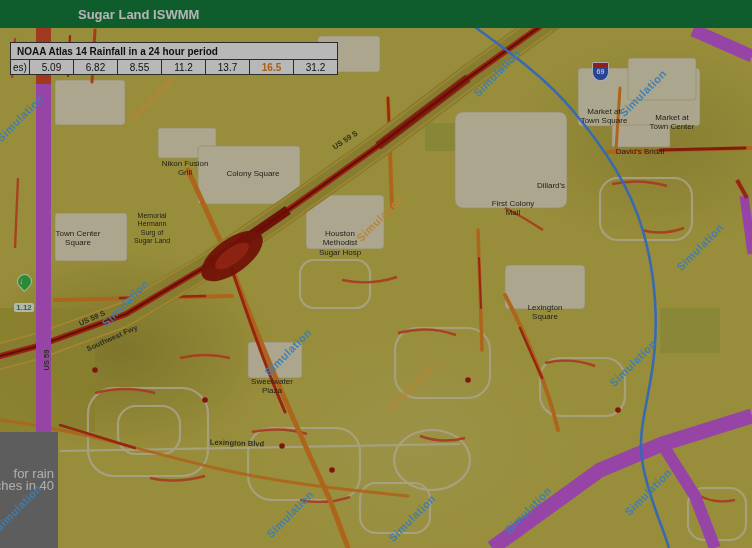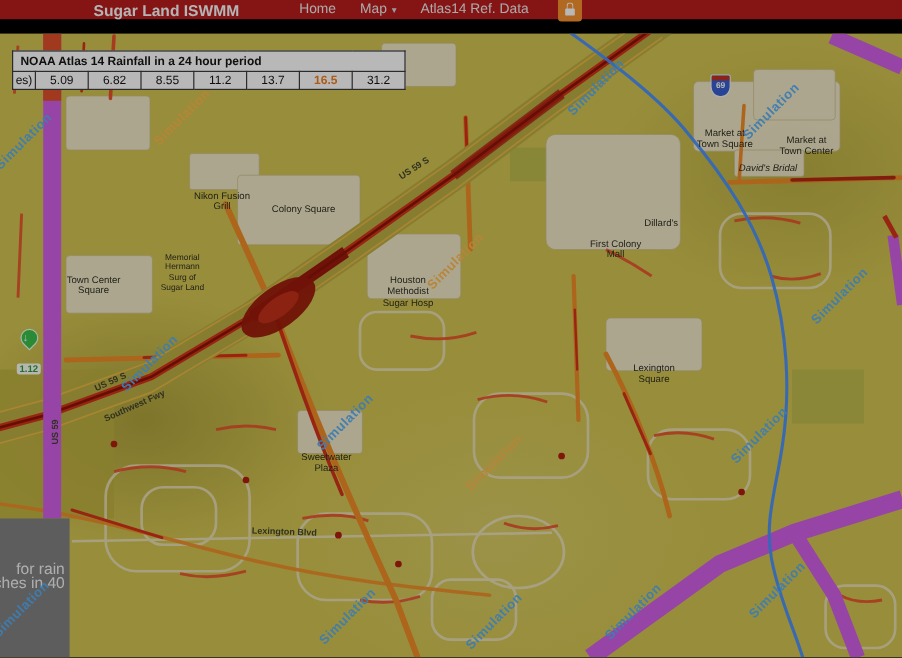--- a/index.html
+++ b/index.html
@@ -1,19 +1,19 @@
 <!DOCTYPE html>
 <html><head>
 <meta charset="utf-8">
 <style>
   html,body{margin:0;padding:0;background:#222;}
   .app{position:relative;width:752px;height:548px;overflow:hidden;font-family:"Liberation Sans",sans-serif;background:#000;}
 
   
-  .header{position:absolute;top:0;left:0;right:0;height:16px;background:#b91c1c;display:flex;align-items:center;z-index:10;}
+  .header{position:absolute;top:0;left:0;right:0;height:28px;background:#15803d;display:flex;align-items:center;z-index:10;}
   .app-title{margin-left:78px;font-size:13px;font-weight:700;color:#fafafa;white-space:nowrap;}
   .nav{display:flex;align-items:center;margin-left:40px;}
   .nav-item{padding:0 10px;font-size:11.5px;color:#ececec;cursor:pointer;white-space:nowrap;display:flex;align-items:center;}
   .caret{font-size:8px;margin-left:4px;color:#d8d8d8;}
   .orange-btn{margin-left:14px;width:20px;height:20px;border-radius:3px;display:flex;align-items:center;justify-content:center;cursor:pointer;}
   .lock{width:8px;height:6px;background:#fff;border-radius:1px;position:relative;margin-top:4px;}
   .lock:before{content:'';position:absolute;top:-5px;left:1px;width:4px;height:5px;border:1.5px solid #fff;border-bottom:none;border-radius:3px 3px 0 0;}
 
   
   .map{position:absolute;top:28px;left:0;width:752px;height:520px;overflow:hidden;z-index:1;
@@ -56,35 +56,20 @@
   
   .dim{position:absolute;inset:0;background:rgba(0,0,0,.28);z-index:40;pointer-events:none;}
 </style>
 </head>
 <body>
 
 <div class="app">
 
   <div class="header">
     <div class="app-title">Sugar Land ISWMM</div>
-    <div class="nav">
-      <div class="nav-item">
-        <span>Home</span>
-      </div>
-      <div class="nav-item">
-        <span>Map</span>
-        <span class="caret">▾</span>
-      </div>
-      <div class="nav-item">
-        <span>Atlas14 Ref. Data</span>
-      </div>
-      <div class="orange-btn" style="background: rgb(245, 146, 46);">
-        <span class="lock"></span>
-      </div>
-    </div>
   </div>
 
   <div class="map">
     <svg width="752" height="520" viewBox="0 0 752 520">
       <defs>
         <path id="hwy" d="M552,-10 L468,50 L378,118 L288,182 L210,236 L126,286 L38,318 L-14,332"></path>
       </defs>
 
       <rect x="0" y="280" width="95" height="124" fill="#bdb040" opacity="0.8"></rect>
       <rect x="425" y="95" width="35" height="28" fill="#a8b04a" opacity="0.5"></rect>
@@ -203,21 +188,21 @@
       <span class="plabel" style="left: 340px; top: 243px;">Houston
 Methodist
 Sugar Hosp</span>
       <span class="plabel" style="left: 513px; top: 172px; margin-top: 36px;">First Colony
 Mall</span>
       <span class="plabel" style="left: 551px; top: 186px;">Dillard's</span>
       <span class="plabel" style="left: 604px; top: 116px;">Market at
 Town Square</span>
       <span class="plabel" style="left: 672px; top: 122px;">Market at
 Town Center</span>
-      <span class="plabel" style="left: 640px; top: 140px; font-style: italic;">David's Bridal</span>
+      <span class="plabel" style="left: 640px; top: 152px;">David's Bridal</span>
       <span class="plabel" style="left: 272px; top: 386px;">Sweetwater
 Plaza</span>
       <span class="plabel" style="left: 545px; top: 312px;">Lexington
 Square</span>
       <span class="rlabel" style="left: 345px; top: 140px; transform: translate(-50%, -50%) rotate(-33deg);">US 59 S</span>
       <span class="rlabel" style="left: 92px; top: 318px; transform: translate(-50%, -50%) rotate(-24deg);">US 59 S</span>
       <span class="rlabel" style="left: 112px; top: 338px; transform: translate(-50%, -50%) rotate(-24deg);">Southwest Fwy</span>
       <span class="rlabel" style="left: 46px; top: 360px; transform: translate(-50%, -50%) rotate(-90deg);">US 59</span>
       <span class="rlabel" style="left: 237px; top: 443px; transform: translate(-50%, -50%) rotate(2deg);">Lexington Blvd</span>
     </div>

